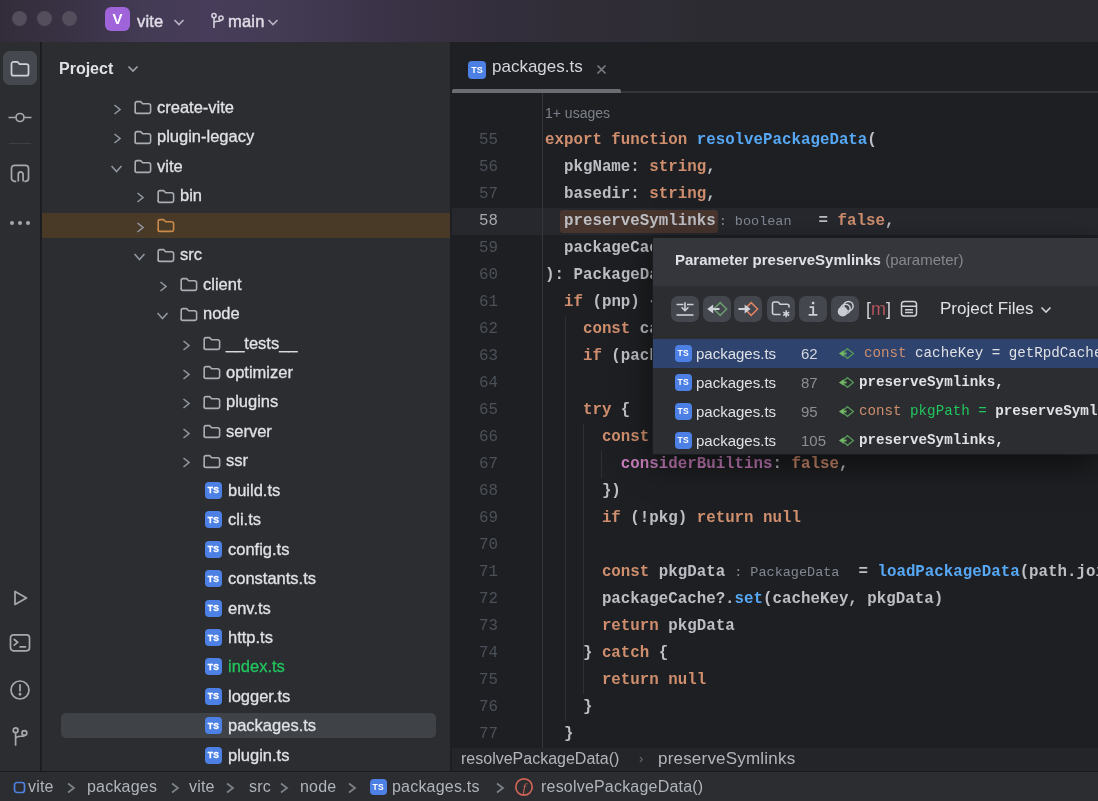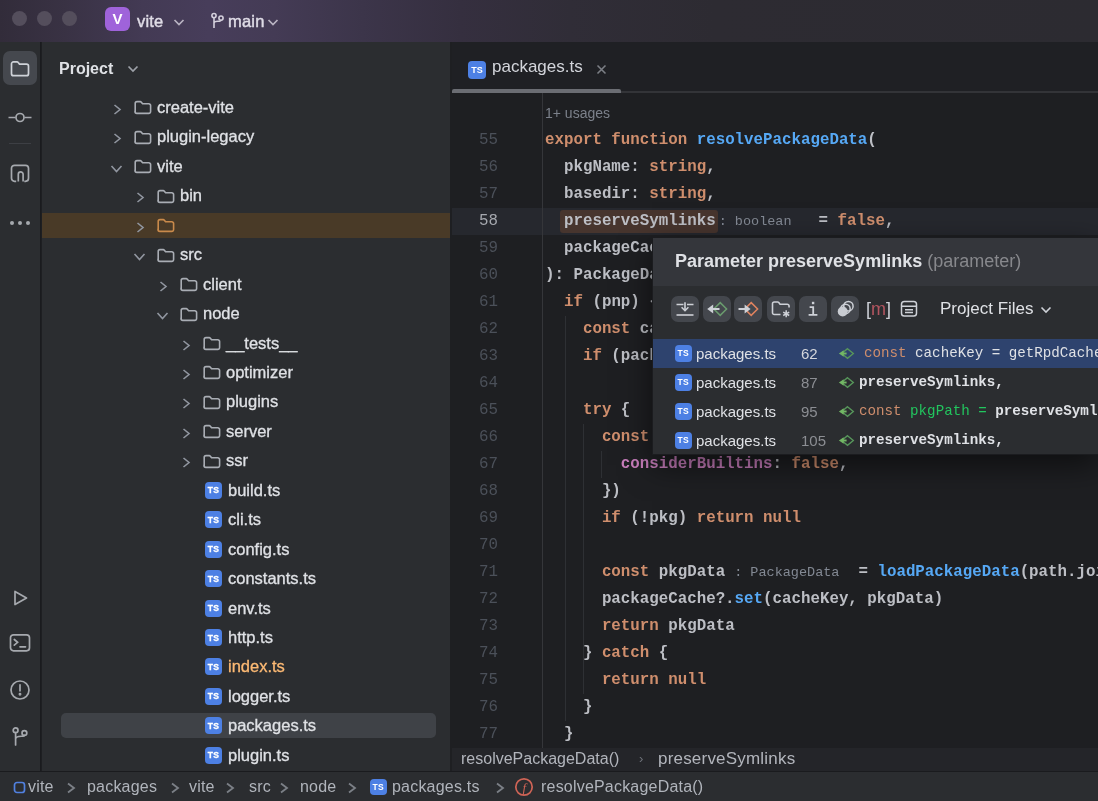--- a/index.html
+++ b/index.html
@@ -198,21 +198,21 @@
           <polyline points="2.5,2 8,6.5 2.5,11" fill="none" stroke="#9196a0" stroke-width="1.6"></polyline>
         </svg><svg class="abs" style="left:22px; top:7.5px;" width="18" height="15" fill="none" stroke="#a9adb4" stroke-width="1.6">
           <path d="M1.2 11.6 V3.4 a1.8 1.8 0 0 1 1.8-1.8 h3.2 a1.4 1.4 0 0 1 1.1 .55 L8.6 3.8 h6.2 a1.8 1.8 0 0 1 1.8 1.8 v6 a1.8 1.8 0 0 1 -1.8 1.8 h-12 a1.8 1.8 0 0 1 -1.8-1.8 z"></path>
         </svg><span class="abs" style="left:45px; top:0; line-height:29.45px; color:#dfe1e5;">ssr</span></div>
 <div class="trow" style="left:141px; top:433.75px; width:360px;"><div class="ts abs" style="left:22px; top:6px; width:17px; height:17px; font-size:8.5px; letter-spacing:.3px;">TS</div><span class="abs" style="left:45px; top:0; line-height:29.45px; color:#dfe1e5;">build.ts</span></div>
 <div class="trow" style="left:141px; top:463.20px; width:360px;"><div class="ts abs" style="left:22px; top:6px; width:17px; height:17px; font-size:8.5px; letter-spacing:.3px;">TS</div><span class="abs" style="left:45px; top:0; line-height:29.45px; color:#dfe1e5;">cli.ts</span></div>
 <div class="trow" style="left:141px; top:492.65px; width:360px;"><div class="ts abs" style="left:22px; top:6px; width:17px; height:17px; font-size:8.5px; letter-spacing:.3px;">TS</div><span class="abs" style="left:45px; top:0; line-height:29.45px; color:#dfe1e5;">config.ts</span></div>
 <div class="trow" style="left:141px; top:522.10px; width:360px;"><div class="ts abs" style="left:22px; top:6px; width:17px; height:17px; font-size:8.5px; letter-spacing:.3px;">TS</div><span class="abs" style="left:45px; top:0; line-height:29.45px; color:#dfe1e5;">constants.ts</span></div>
 <div class="trow" style="left:141px; top:551.55px; width:360px;"><div class="ts abs" style="left:22px; top:6px; width:17px; height:17px; font-size:8.5px; letter-spacing:.3px;">TS</div><span class="abs" style="left:45px; top:0; line-height:29.45px; color:#dfe1e5;">env.ts</span></div>
 <div class="trow" style="left:141px; top:581.00px; width:360px;"><div class="ts abs" style="left:22px; top:6px; width:17px; height:17px; font-size:8.5px; letter-spacing:.3px;">TS</div><span class="abs" style="left:45px; top:0; line-height:29.45px; color:#dfe1e5;">http.ts</span></div>
-<div class="trow" style="left:141px; top:610.45px; width:360px;"><div class="ts abs" style="left:22px; top:6px; width:17px; height:17px; font-size:8.5px; letter-spacing:.3px;">TS</div><span class="abs" style="left:45px; top:0; line-height:29.45px; color:#fdba74;text-align:right;">index.ts</span></div>
+<div class="trow" style="left:141px; top:610.45px; width:360px;"><div class="ts abs" style="left:22px; top:6px; width:17px; height:17px; font-size:8.5px; letter-spacing:.3px;">TS</div><span class="abs" style="left:45px; top:0; line-height:29.45px; color:#22c55e;text-align:right;">index.ts</span></div>
 <div class="trow" style="left:141px; top:639.90px; width:360px;"><div class="ts abs" style="left:22px; top:6px; width:17px; height:17px; font-size:8.5px; letter-spacing:.3px;">TS</div><span class="abs" style="left:45px; top:0; line-height:29.45px; color:#dfe1e5;">logger.ts</span></div>
 <div class="trow" style="left:141px; top:669.35px; width:360px;"><div class="ts abs" style="left:22px; top:6px; width:17px; height:17px; font-size:8.5px; letter-spacing:.3px;">TS</div><span class="abs" style="left:45px; top:0; line-height:29.45px; color:#dfe1e5;">packages.ts</span></div>
 <div class="trow" style="left:141px; top:698.80px; width:360px;"><div class="ts abs" style="left:22px; top:6px; width:17px; height:17px; font-size:8.5px; letter-spacing:.3px;">TS</div><span class="abs" style="left:45px; top:0; line-height:29.45px; color:#dfe1e5;">plugin.ts</span></div>
 </div>
 </div>
 
 <div class="abs" id="tabbar">
   <div id="tabunderline"></div>
   <div class="ts" style="position:absolute; left:16px; top:19px; width:18px; height:18px; font-size:9px;">TS</div>
   <div style="position:absolute; left:40px; top:0; height:49px; line-height:49px; color:#d3d5db; font-size:17px;">packages.ts</div>
@@ -316,21 +316,21 @@
     </svg>
 <svg class="abs" style="left:514px; top:5px;" width="20" height="20" fill="none">
       <circle cx="10" cy="10" r="8.2" stroke="#cf6456" stroke-width="1.7"></circle>
       <text x="10.3" y="14.6" font-size="13" font-style="italic" font-family="Liberation Serif" fill="#cf6456" text-anchor="middle">f</text>
     </svg>
 <div class="stitem" style="left:541px;">resolvePackageData()</div>
 </div>
 
 <div class="abs" id="popup">
   <div style="position:absolute; left:0; top:0; width:445px; height:48px; background:#34363b;"></div>
-  <div style="position:absolute; left:22px; top:13px; font-size:18px; font-weight:bold; color:#dfe1e5;">Parameter preserveSymlinks <span style="font-weight:normal; color:#87888c;">(parameter)</span></div>
+  <div style="position:absolute; left:22px; top:13px; font-size:15px; font-weight:bold; color:#dfe1e5;">Parameter preserveSymlinks <span style="font-weight:normal; color:#87888c;">(parameter)</span></div>
   <div id="pbtns">
 <div class="pbtn" style="left:18px;">
         <svg width="20" height="17" fill="none" stroke="#ced1d7" stroke-width="1.6">
           <path d="M1.5 3.5 h7 M12 3.5 h6.5 M10 1.2 v8"></path>
           <polyline points="6.6,6.3 10,9.7 13.4,6.3"></polyline>
           <path d="M1.5 14 h17"></path>
         </svg>
       </div>
 <div class="pbtn" style="left:50px;">
         <svg width="23" height="16" fill="none">

